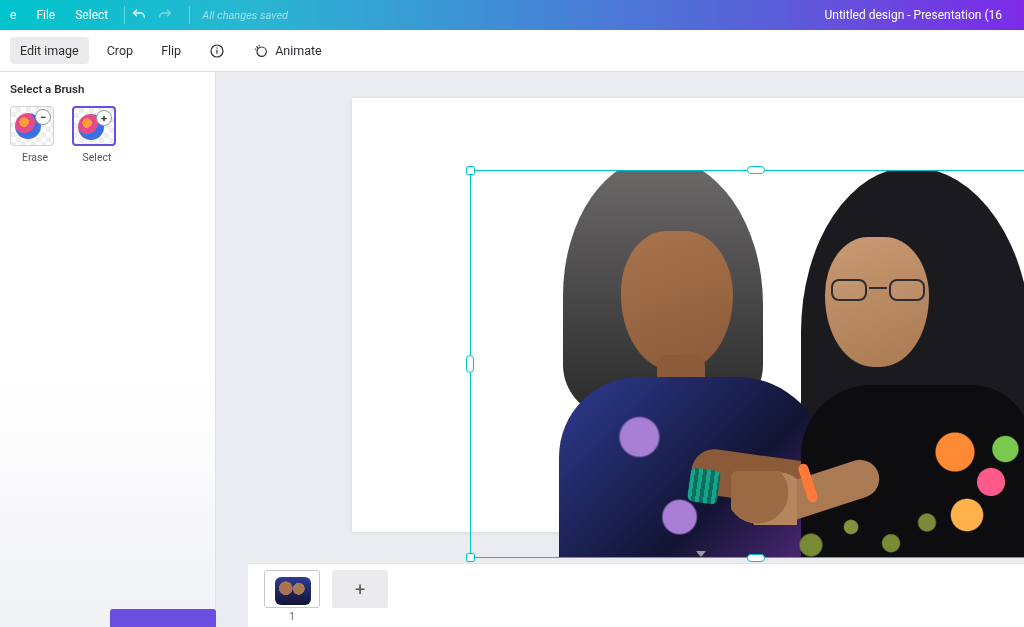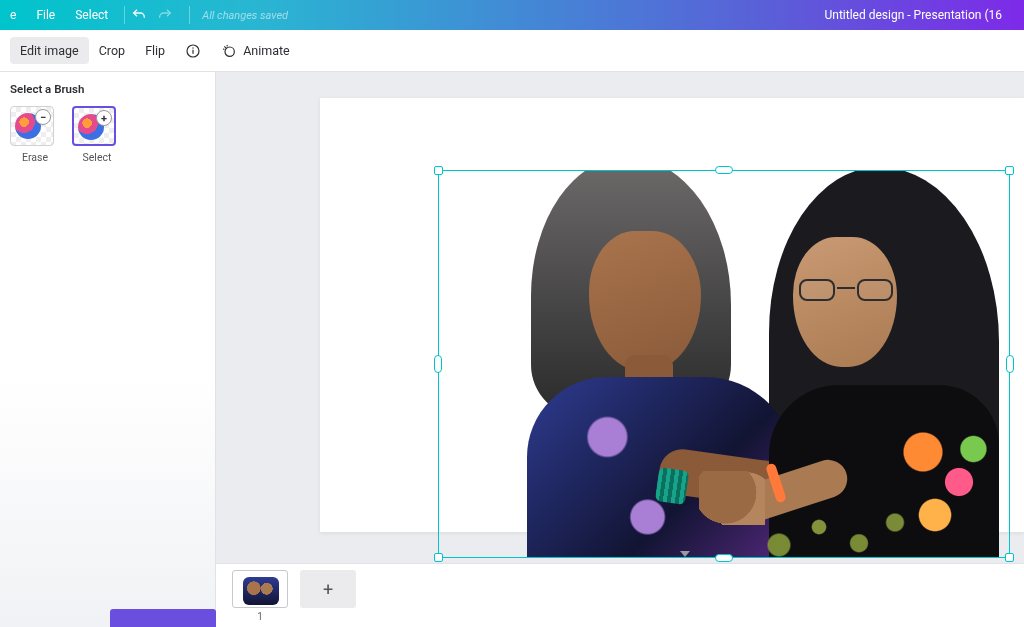--- a/index.html
+++ b/index.html
@@ -39,37 +39,38 @@
     padding: 0 10px;
     font-size: 13px;
     color: #2d2f34;
     gap: 8px;
     border-right: 1px solid #e2e2e6;
   }
   .toolbar .left-panel-header .chev { font-size: 14px; color: #2d2f34; cursor: pointer; }
   .toolbar .tools {
     display: flex;
     align-items: center;
+    gap: 8px;
     padding: 0 10px;
   }
   .tool-btn {
     padding: 6px 10px;
     font-size: 12.5px;
     color: #2d2f34;
     border-radius: 4px;
     cursor: pointer;
     display: flex;
     align-items: center;
     gap: 6px;
   }
   .tool-btn.active { background: #ebebee; }
   .tool-icon { width: 16px; height: 16px; display:inline-flex; align-items:center; justify-content:center; }
 
   
-  .main { display: flex; height: calc(627px - 30px - 42px); }
+  .main { display: flex; height: calc(627px - 30px - 42px); gap: 32px; }
 
   .sidepanel {
     width: 216px;
     background: linear-gradient(#ffffff 0%, #ffffff 55%, #f1f2f5 100%);
     border-right: 1px solid #e2e2e6;
     padding: 10px;
     position: relative;
   }
   .sidepanel .section-label { font-size: 11.5px; color: #2d2f34; font-weight: 600; margin-bottom: 10px; }
   .brush-row { display: flex; gap: 12px; }

